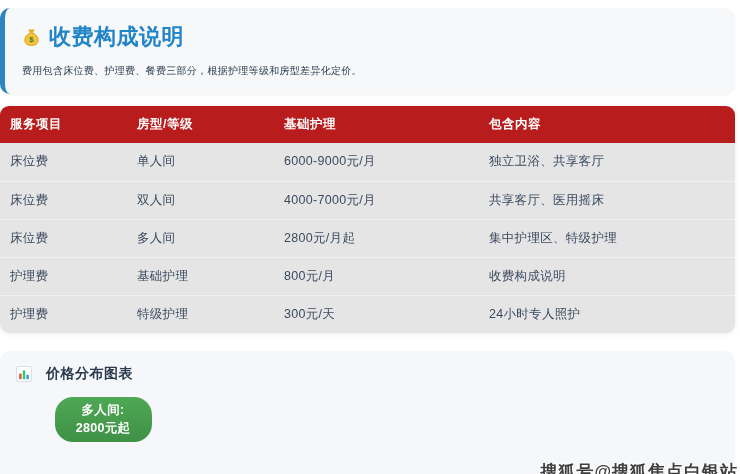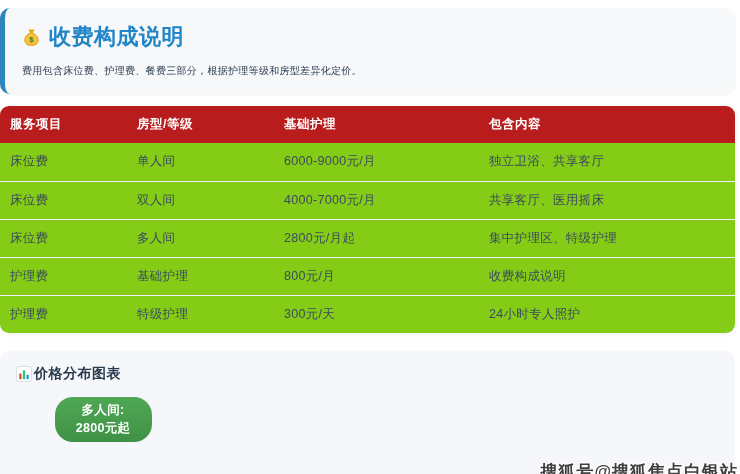--- a/index.html
+++ b/index.html
@@ -52,38 +52,38 @@
     background: #b91c1c;
     color: #ffffff;
     font-size: 12.5px;
     font-weight: bold;
     text-align: left;
     height: 37px;
     padding: 0 0 0 10px;
     letter-spacing: 0.5px;
   }
   .fee-table tbody td {
-    background: #84cc16;
+    background: #e5e5e5;
     color: #3b4b5f;
     font-size: 12.5px;
     height: 38px;
     padding: 0 0 0 10px;
     letter-spacing: 0.3px;
   }
   .fee-table tbody tr + tr td { border-top: 1px solid #eef1f5; }
 
   
   .chart-card {
     margin-top: 18px;
     background: #f5f7fa;
     border-radius: 10px;
     padding: 14px 16px;
     height: 170px;
   }
-  .chart-title-row { display: flex; align-items: center; gap: 2px; }
+  .chart-title-row { display: flex; align-items: center; gap: 14px; }
   .chart-title {
     color: #2b3a4d;
     font-size: 14px;
     font-weight: bold;
     letter-spacing: 0.5px;
   }
   .badge-row {
     margin-top: 24px;
     display: flex;
     align-items: center;

